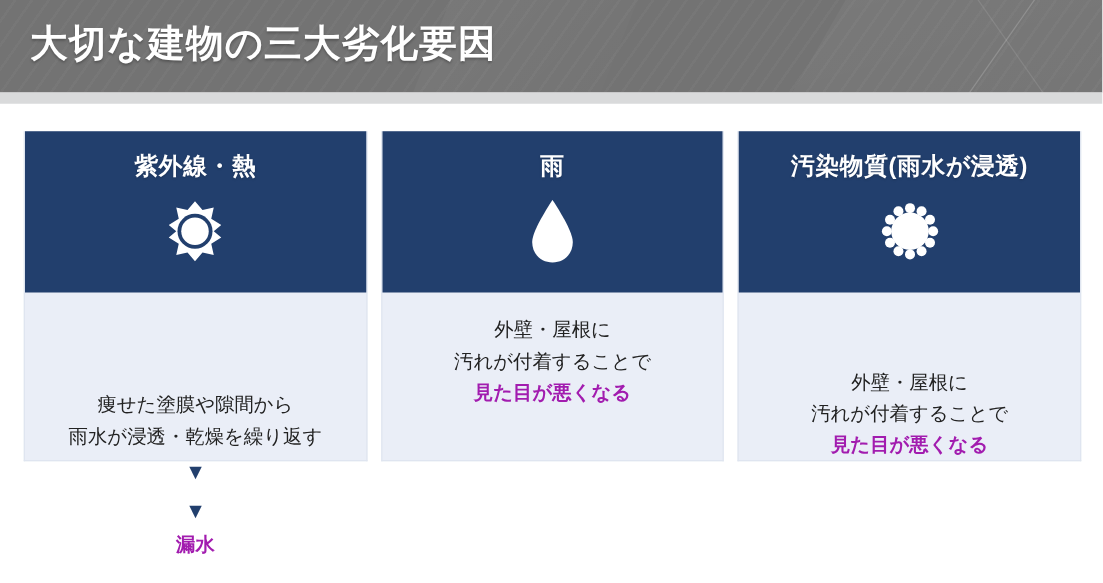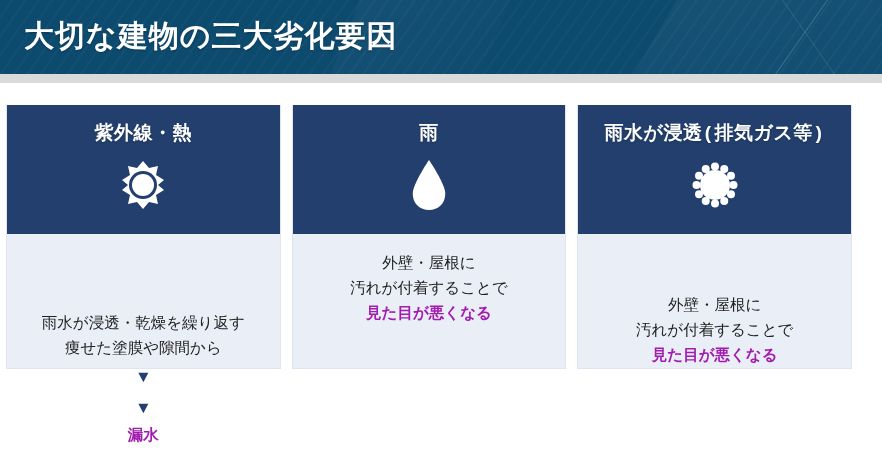--- a/index.html
+++ b/index.html
@@ -21,21 +21,21 @@
     background: #ffffff;
   }
 
   
   .header {
     position: absolute;
     left: 0;
     top: 0;
     width: 882px;
     height: 74px;
-    background: #0c4a6e;
+    background: #737373;
     overflow: hidden;
   }
   .header-stripes {
     position: absolute;
     inset: 0;
     background:
       repeating-linear-gradient(
         125deg,
         rgba(255,255,255,0.000) 0px,
         rgba(255,255,255,0.000) 9px,
@@ -106,27 +106,26 @@
     left: 0;
     top: 74px;
     width: 882px;
     height: 9px;
     background: #d9dadb;
   }
 
   
   .cards {
     position: absolute;
-    left: 6px;
+    left: 19px;
     top: 105px;
     width: 846px;
     height: 264px;
     display: flex;
     gap: 11px;
-    font-family: Liberation Mono, monospace;
   }
   .card {
     flex: 1 1 0;
     display: flex;
     flex-direction: column;
     background: #eaeef7;
     border: 1px solid #dfe5f0;
     border-top: none;
     box-sizing: border-box;
   }
@@ -204,22 +203,22 @@
         <div class="card-title">紫外線・熱</div>
         <div class="card-icon">
           <svg width="50" height="50" viewBox="0 0 100 100" aria-hidden="true">
             <path fill="#ffffff" d="M50 2 L62 16 L80 12 L76 30 L92 40 L80 50 L92 60 L76 70 L80 88 L62 84 L50 98 L38 84 L20 88 L24 70 L8 60 L20 50 L8 40 L24 30 L20 12 L38 16 Z"></path>
             <circle cx="50" cy="50" r="28" fill="#223f6d"></circle>
             <circle cx="50" cy="50" r="22" fill="#ffffff"></circle>
           </svg>
         </div>
       </div>
       <div class="card-body pad-a">
+          <div class="tline">痩せた塗膜や隙間から</div>
           <div class="tline">雨水が浸透・乾燥を繰り返す</div>
-          <div class="tline">痩せた塗膜や隙間から</div>
           <div class="arrow">▼</div>
           <div class="arrow">▼</div>
           <div class="tline"><span class="red">漏水</span></div>
         </div>
     </div>
 
     <div class="card">
       <div class="card-head">
         <div class="card-title">雨</div>
         <div class="card-icon">
@@ -230,21 +229,21 @@
       </div>
       <div class="card-body pad-b">
           <div class="tline">外壁・屋根に</div>
           <div class="tline">汚れが付着することで</div>
           <div class="tline"><span class="red">見た目が悪くなる</span></div>
         </div>
     </div>
 
     <div class="card">
       <div class="card-head">
-        <div class="card-title">雨水が浸透(排気ガス等)</div>
+        <div class="card-title">汚染物質(雨水が浸透)</div>
         <div class="card-icon">
           <svg width="50" height="50" viewBox="0 0 100 100" aria-hidden="true">
             <g fill="#ffffff">
               <circle cx="50" cy="50" r="30"></circle>
               <circle cx="50" cy="13" r="8"></circle>
               <circle cx="68.5" cy="18" r="8"></circle>
               <circle cx="82" cy="31.5" r="8"></circle>
               <circle cx="87" cy="50" r="8"></circle>
               <circle cx="82" cy="68.5" r="8"></circle>
               <circle cx="68.5" cy="82" r="8"></circle>

